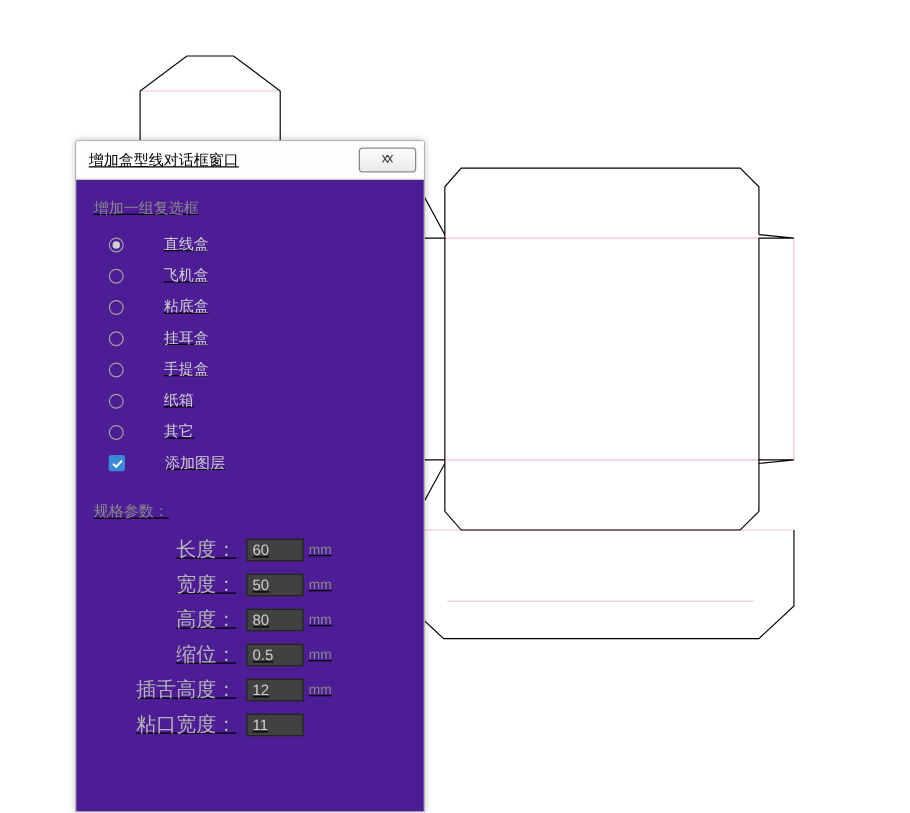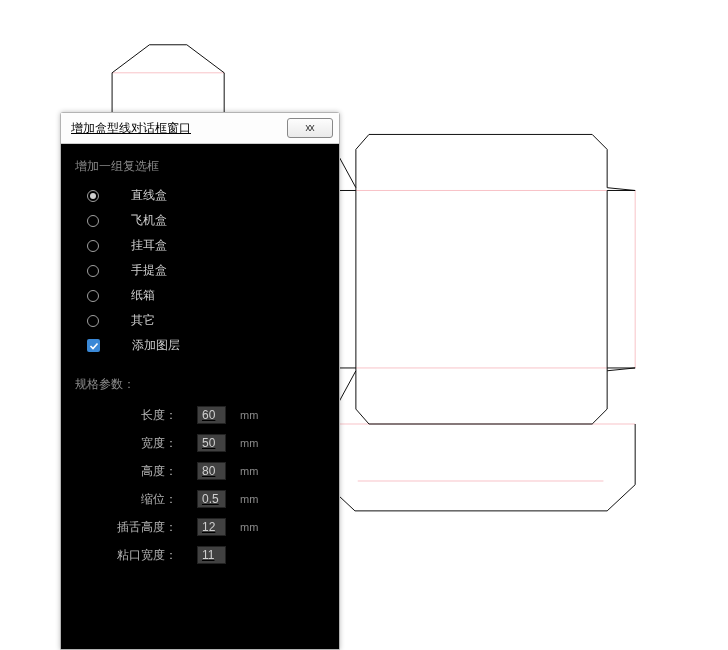--- a/index.html
+++ b/index.html
@@ -57,21 +57,21 @@
     border-radius: 3px;
     background: linear-gradient(#fdfdfd,#eaeaea);
     display: flex;
     align-items: center;
     justify-content: center;
     cursor: pointer;
     font-size: 11px;
     color: #444;
   }
   .body {
-    background: #000000;
+    background: #4c1d95;
     color: #999;
     height: calc(100% - 31px);
     padding: 14px 14px 14px 14px;
     box-sizing: border-box;
     overflow: hidden;
   }
   .group-title {
     color: #8a8a8a;
     margin-bottom: 8px;
     font-size: 12px;
@@ -126,38 +126,38 @@
   }
   .field-row {
     display: flex;
     align-items: center;
     height: 28px;
   }
   .field-row .flabel {
     width: 122px;
     text-align: right;
     color: #b5b5b5;
-    font-size: 12px;
-    padding-right: 20px;
+    font-size: 16px;
+    padding-right: 8px;
     box-sizing: border-box;
   }
   .field-row input[type=text] {
-    width: 29px;
+    width: 46px;
     height: 18px;
     background: #414141;
     border: 1px solid #222;
     color: #d0d0d0;
     text-align: left;
     padding: 0 4px;
     font-size: 12px;
     box-sizing: border-box;
   }
   .field-row .unit {
     color: #8a8a8a;
-    margin-left: 14px;
+    margin-left: 4px;
     font-size: 11px;
   }
 </style>
 </head>
 <body>
 
 <svg class="canvas" viewBox="0 0 728 650">
     <path d="M120,55 L240,55" stroke="#f7bfc4" fill="none" stroke-width="1"></path>
     <path d="M280,181 L350,181" stroke="#f7bfc4" fill="none" stroke-width="1"></path>
     <path d="M381,181 L650,181" stroke="#f7bfc4" fill="none" stroke-width="1"></path>
@@ -200,20 +200,24 @@
         <div class="radio-row selected">
           <span class="bullet"></span>
           <span class="label">直线盒</span>
         </div>
         <div class="radio-row">
           <span class="bullet"></span>
           <span class="label">飞机盒</span>
         </div>
         <div class="radio-row">
           <span class="bullet"></span>
+          <span class="label">粘底盒</span>
+        </div>
+        <div class="radio-row">
+          <span class="bullet"></span>
           <span class="label">挂耳盒</span>
         </div>
         <div class="radio-row">
           <span class="bullet"></span>
           <span class="label">手提盒</span>
         </div>
         <div class="radio-row">
           <span class="bullet"></span>
           <span class="label">纸箱</span>
         </div>

